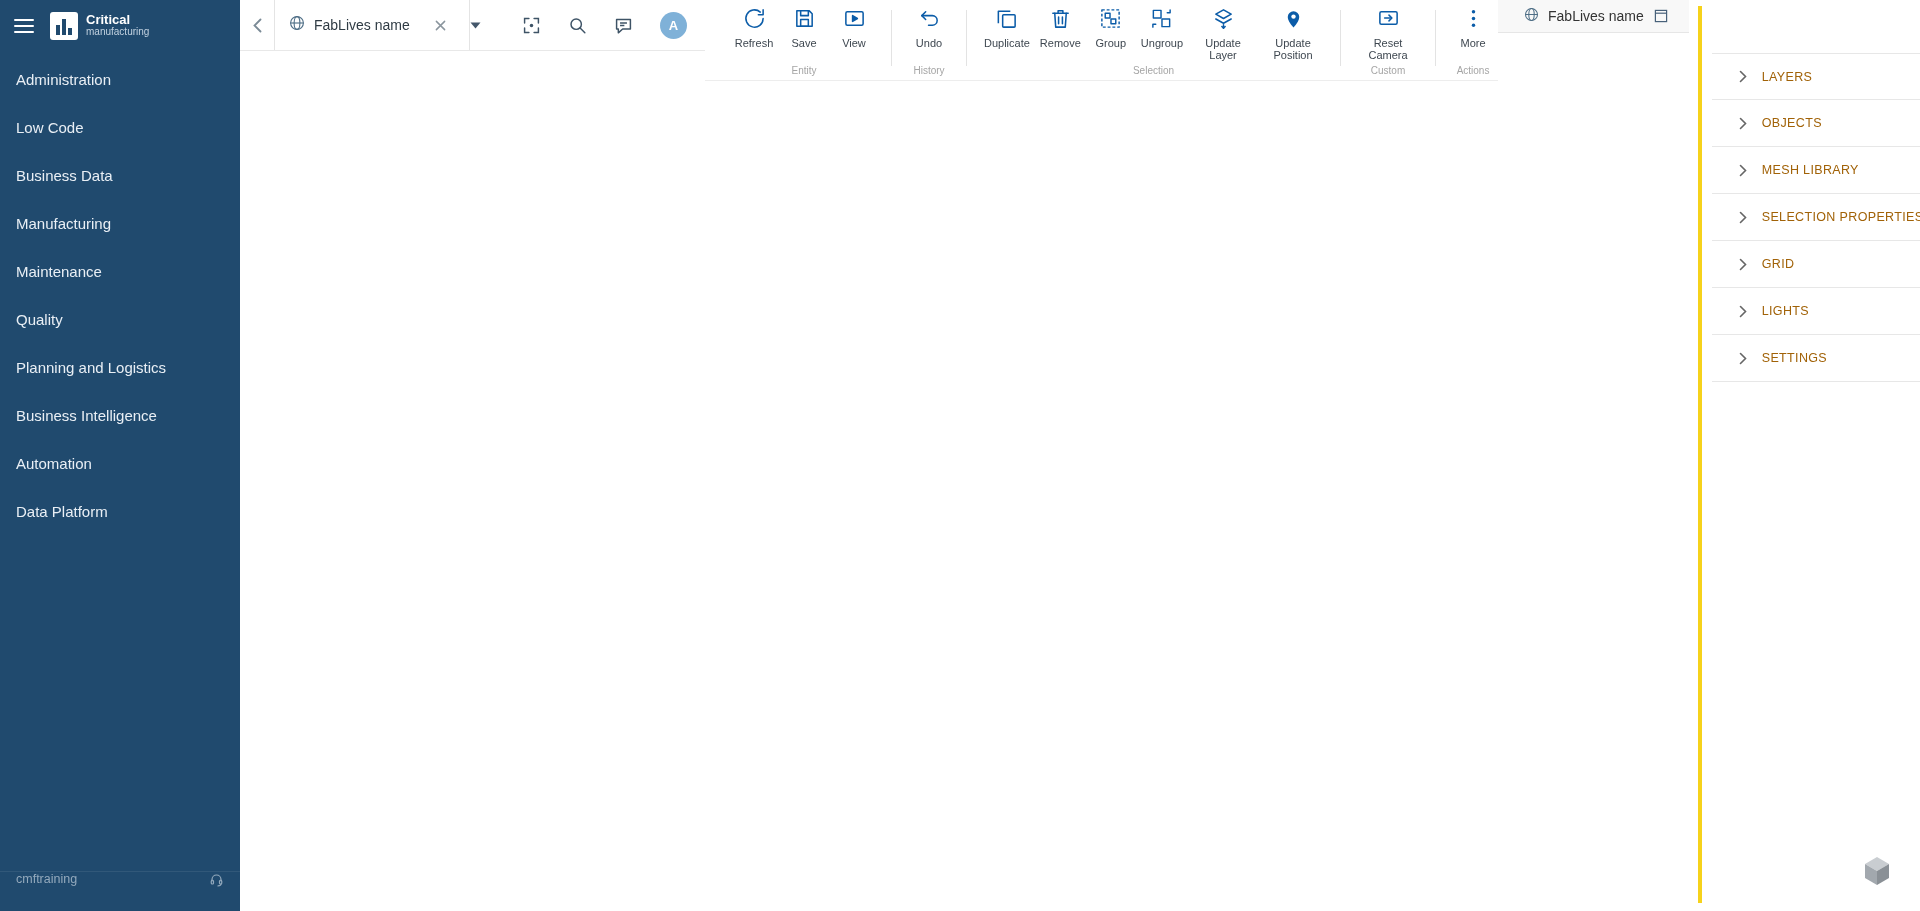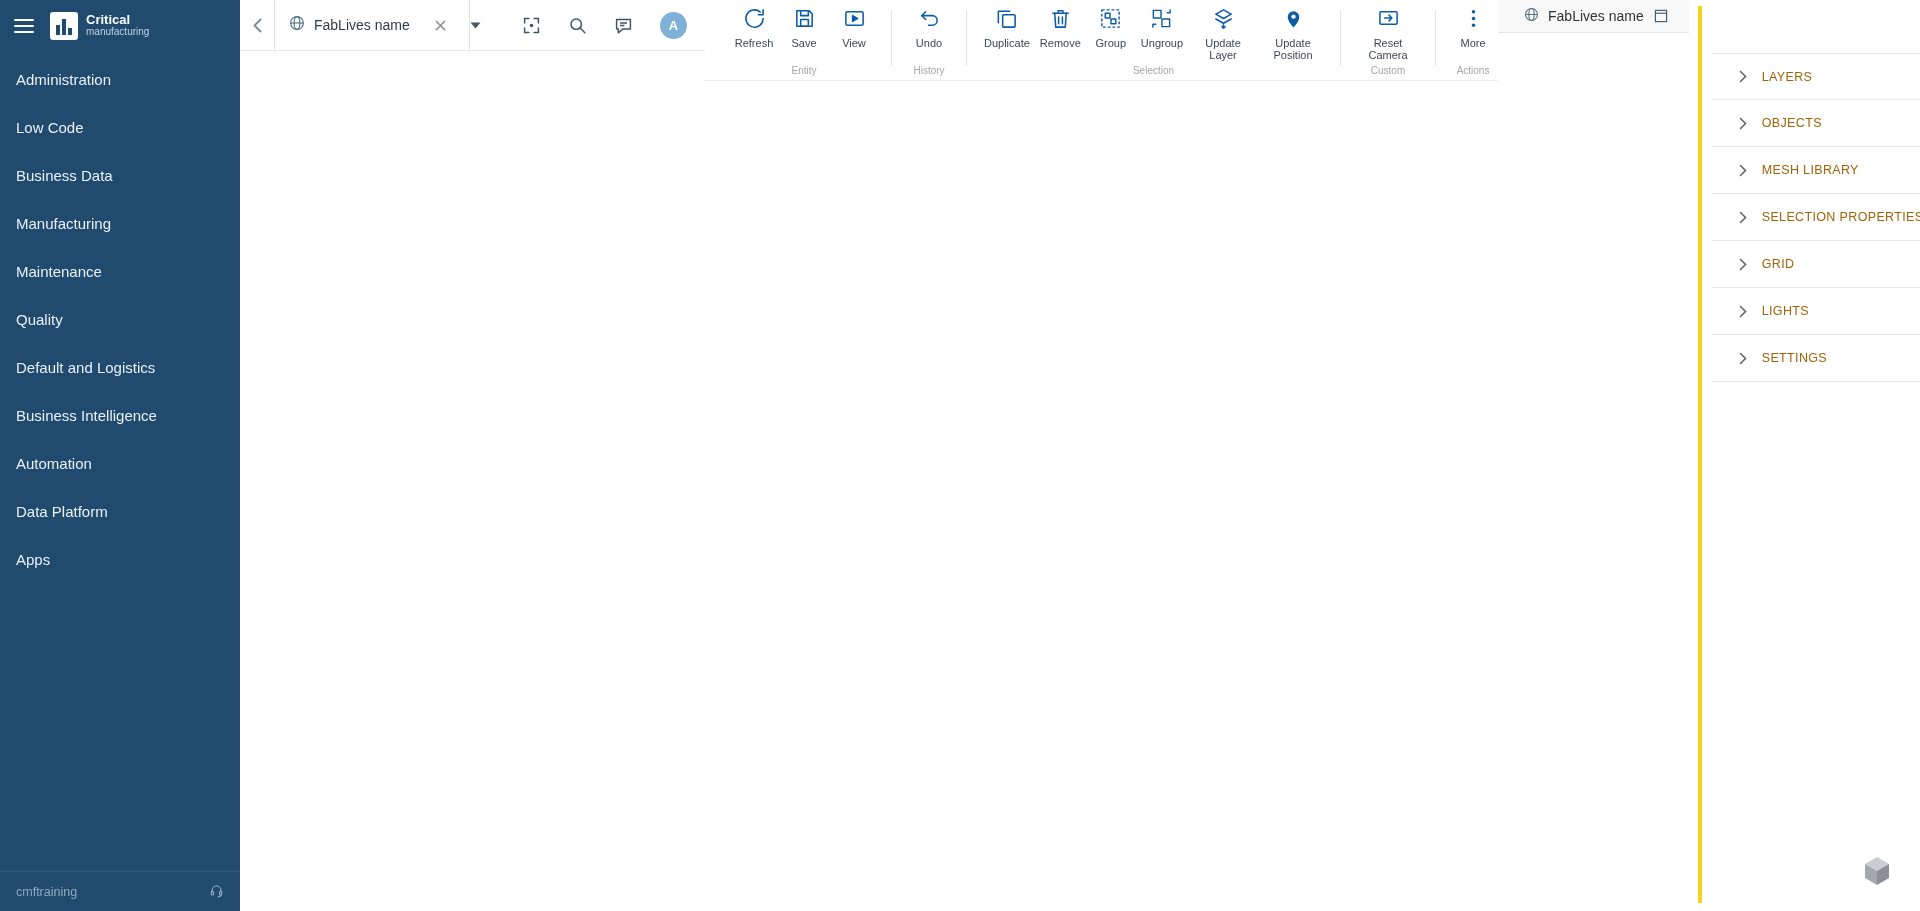--- a/index.html
+++ b/index.html
@@ -16,21 +16,21 @@
   .hamburger span { height:2px; background:#fff; border-radius:1px; }
   .logo { display:flex; align-items:center; gap:8px; }
   .logo-box { width:28px; height:28px; background:#fff; border-radius:3px; display:flex; align-items:flex-end; justify-content:center; gap:2px; padding:5px 5px; }
   .logo-box i { width:4px; background:#204A6E; display:block; }
   .logo-box i:nth-child(1){height:10px;} .logo-box i:nth-child(2){height:16px;} .logo-box i:nth-child(3){height:7px;}
   .logo-text { line-height:1.05; }
   .logo-title { font-size:13px; font-weight:bold; color:#fff; }
   .logo-sub { font-size:10px; color:#C2D2E0; }
   .side-nav { flex:1; padding-top:4px; }
   .side-item { height:48px; display:flex; align-items:center; padding-left:16px; font-size:15px; color:#E9EFF5; cursor:pointer; }
-  .sidebar-footer { border-top:1px solid rgba(255,255,255,.08); height:40px; display:flex; align-items:center; justify-content:space-between; padding:0 16px; font-size:12.5px; color:#93A9BC; }
+  .sidebar-footer { border-top:1px solid rgba(255,255,255,.08); height:40px; display:flex; align-items:flex-start; justify-content:space-between; padding:0 16px; font-size:12.5px; color:#93A9BC; }
 
   
   .main { flex:1; display:flex; flex-direction:row; min-width:0; }
 
   
   .tabbar { height:51px; background:#fff; border-bottom:1px solid #E8E8E8; display:flex; align-items:center; flex-shrink:0; }
   .tab-back { width:34px; height:100%; display:flex; align-items:center; justify-content:center; color:#7A8A96; }
   .doc-tab { height:100%; min-width:196px; border-left:1px solid #E4E4E4; border-right:1px solid #E4E4E4; display:flex; align-items:center; gap:9px; padding:0 14px; background:#fff; cursor:pointer; }
   .doc-tab-title { font-size:14px; color:#2F3B44; }
   .tab-close { margin-left:16px; display:flex; align-items:center; color:#8A959D; }
@@ -122,25 +122,24 @@
         </span>
       </div>
     </div>
     <nav class="side-nav">
       <div class="side-item">Administration</div>
       <div class="side-item">Low Code</div>
       <div class="side-item">Business Data</div>
       <div class="side-item">Manufacturing</div>
       <div class="side-item">Maintenance</div>
       <div class="side-item">Quality</div>
-      <div class="side-item">Default and Logistics</div>
+      <div class="side-item">Planning and Logistics</div>
       <div class="side-item">Business Intelligence</div>
       <div class="side-item">Automation</div>
       <div class="side-item">Data Platform</div>
-      <div class="side-item">Apps</div>
     </nav>
     <div class="sidebar-footer">
       <span>cmftraining</span>
       <span>
         <svg width="15" height="15" viewBox="0 0 20 20" fill="none" stroke="#93A9BC" stroke-width="1.6" stroke-linecap="round">
             <path d="M4 12v-2a6 6 0 0 1 12 0v2"></path>
             <rect x="3" y="11" width="3" height="5" rx="1.2"></rect>
             <rect x="14" y="11" width="3" height="5" rx="1.2"></rect>
             <path d="M16 16c0 2-2 2.5-4 2.5"></path>
           </svg>

